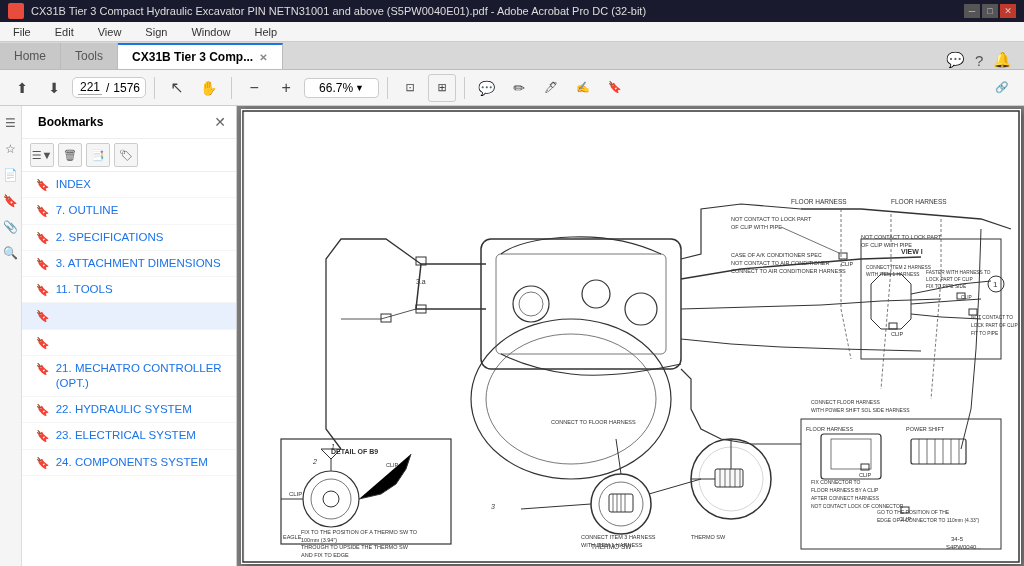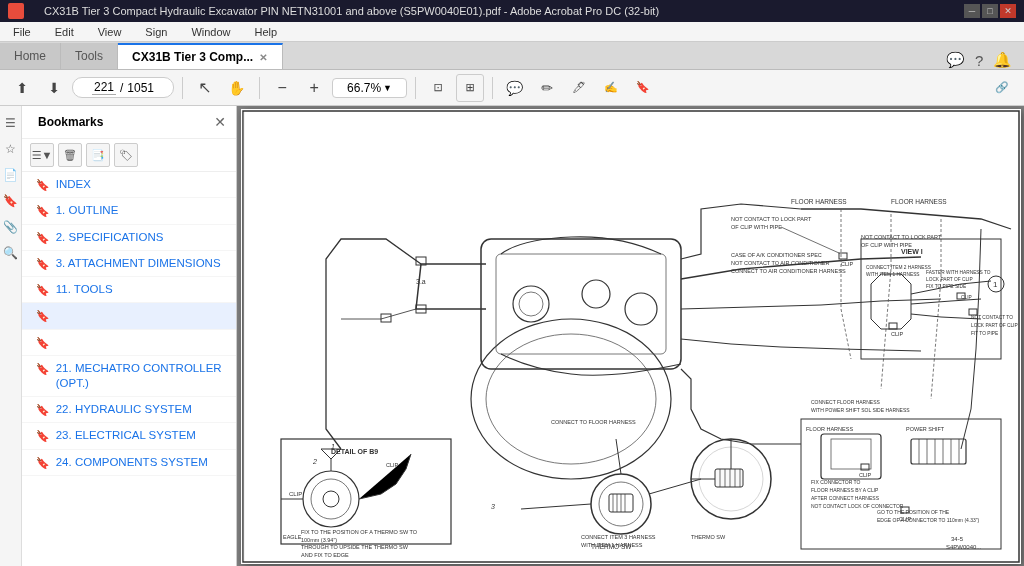--- a/index.html
+++ b/index.html
@@ -7,21 +7,21 @@
 
     
     #title-bar {
       background: #1a1a2e;
       color: #ccc;
       height: 22px;
       display: flex;
       align-items: center;
       padding: 0 8px;
       font-size: 11px;
-      gap: 20px;
+      gap: 7px;
     }
     #title-bar .app-icon { width: 16px; height: 16px; background: #e74c3c; border-radius: 2px; flex-shrink: 0; }
     #title-bar .title-text { flex: 1; font-size: 11px; color: #ddd; }
     #title-bar .win-controls { display: flex; gap: 2px; }
     #title-bar .win-btn { width: 16px; height: 14px; background: #555; border: none; cursor: pointer; font-size: 9px; color: #ccc; display: flex; align-items: center; justify-content: center; }
     #title-bar .win-btn.close { background: #c0392b; }
 
     
     #menu-bar {
       background: #f5f5f5;
@@ -84,22 +84,22 @@
       cursor: pointer;
       border-radius: 3px;
       font-size: 14px;
       color: #444;
       border: none;
       background: transparent;
     }
     .tb-sep { width: 1px; height: 22px; background: #ccc; margin: 0 4px; }
     .tb-nav-box {
       display: flex; align-items: center; gap: 4px;
-      border: 1px solid #ccc; border-radius: 10px;
-      padding: 2px 19px; background: #fff; font-size: 12px;
+      border: 1px solid #ccc; border-radius: 5px;
+      padding: 2px 5px; background: #fff; font-size: 12px;
     }
     .tb-zoom-box {
       display: flex; align-items: center; gap: 2px;
       border: 1px solid #ccc; border-radius: 4px;
       padding: 2px 14px; background: #fff; font-size: 12px;
     }
     .tb-spacer { flex: 1; }
 
     
     #main {
@@ -257,21 +257,21 @@
 </div>
 
 <div id="toolbar">
 
   <button class="tb-btn">⬆</button>
   <button class="tb-btn">⬇</button>
 
   <div class="tb-nav-box">
     <span style="cursor:text; border-bottom:1px solid #aaa; min-width:24px; text-align:center;">221</span>
     <span>/</span>
-    <span>1051</span>
+    <span>1576</span>
   </div>
   <div class="tb-sep"></div>
 
   <button class="tb-btn" style="font-size:16px;">↖</button>
   <button class="tb-btn">✋</button>
   <div class="tb-sep"></div>
 
   <button class="tb-btn" style="font-size:16px;">−</button>
   <button class="tb-btn" style="font-size:16px;">+</button>
   <div class="tb-zoom-box">
@@ -315,21 +315,21 @@
       <div class="sb-btn">📑</div>
       <div class="sb-btn">🏷</div>
     </div>
     <div id="bookmark-list">
       <div class="bm-item">
         <span class="bm-icon">🔖</span>
         <span class="bm-text">INDEX</span>
       </div>
       <div class="bm-item">
         <span class="bm-icon">🔖</span>
-        <span class="bm-text">1. OUTLINE</span>
+        <span class="bm-text">7. OUTLINE</span>
       </div>
       <div class="bm-item">
         <span class="bm-icon">🔖</span>
         <span class="bm-text">2. SPECIFICATIONS</span>
       </div>
       <div class="bm-item">
         <span class="bm-icon">🔖</span>
         <span class="bm-text">3. ATTACHMENT DIMENSIONS</span>
       </div>
       <div class="bm-item">

